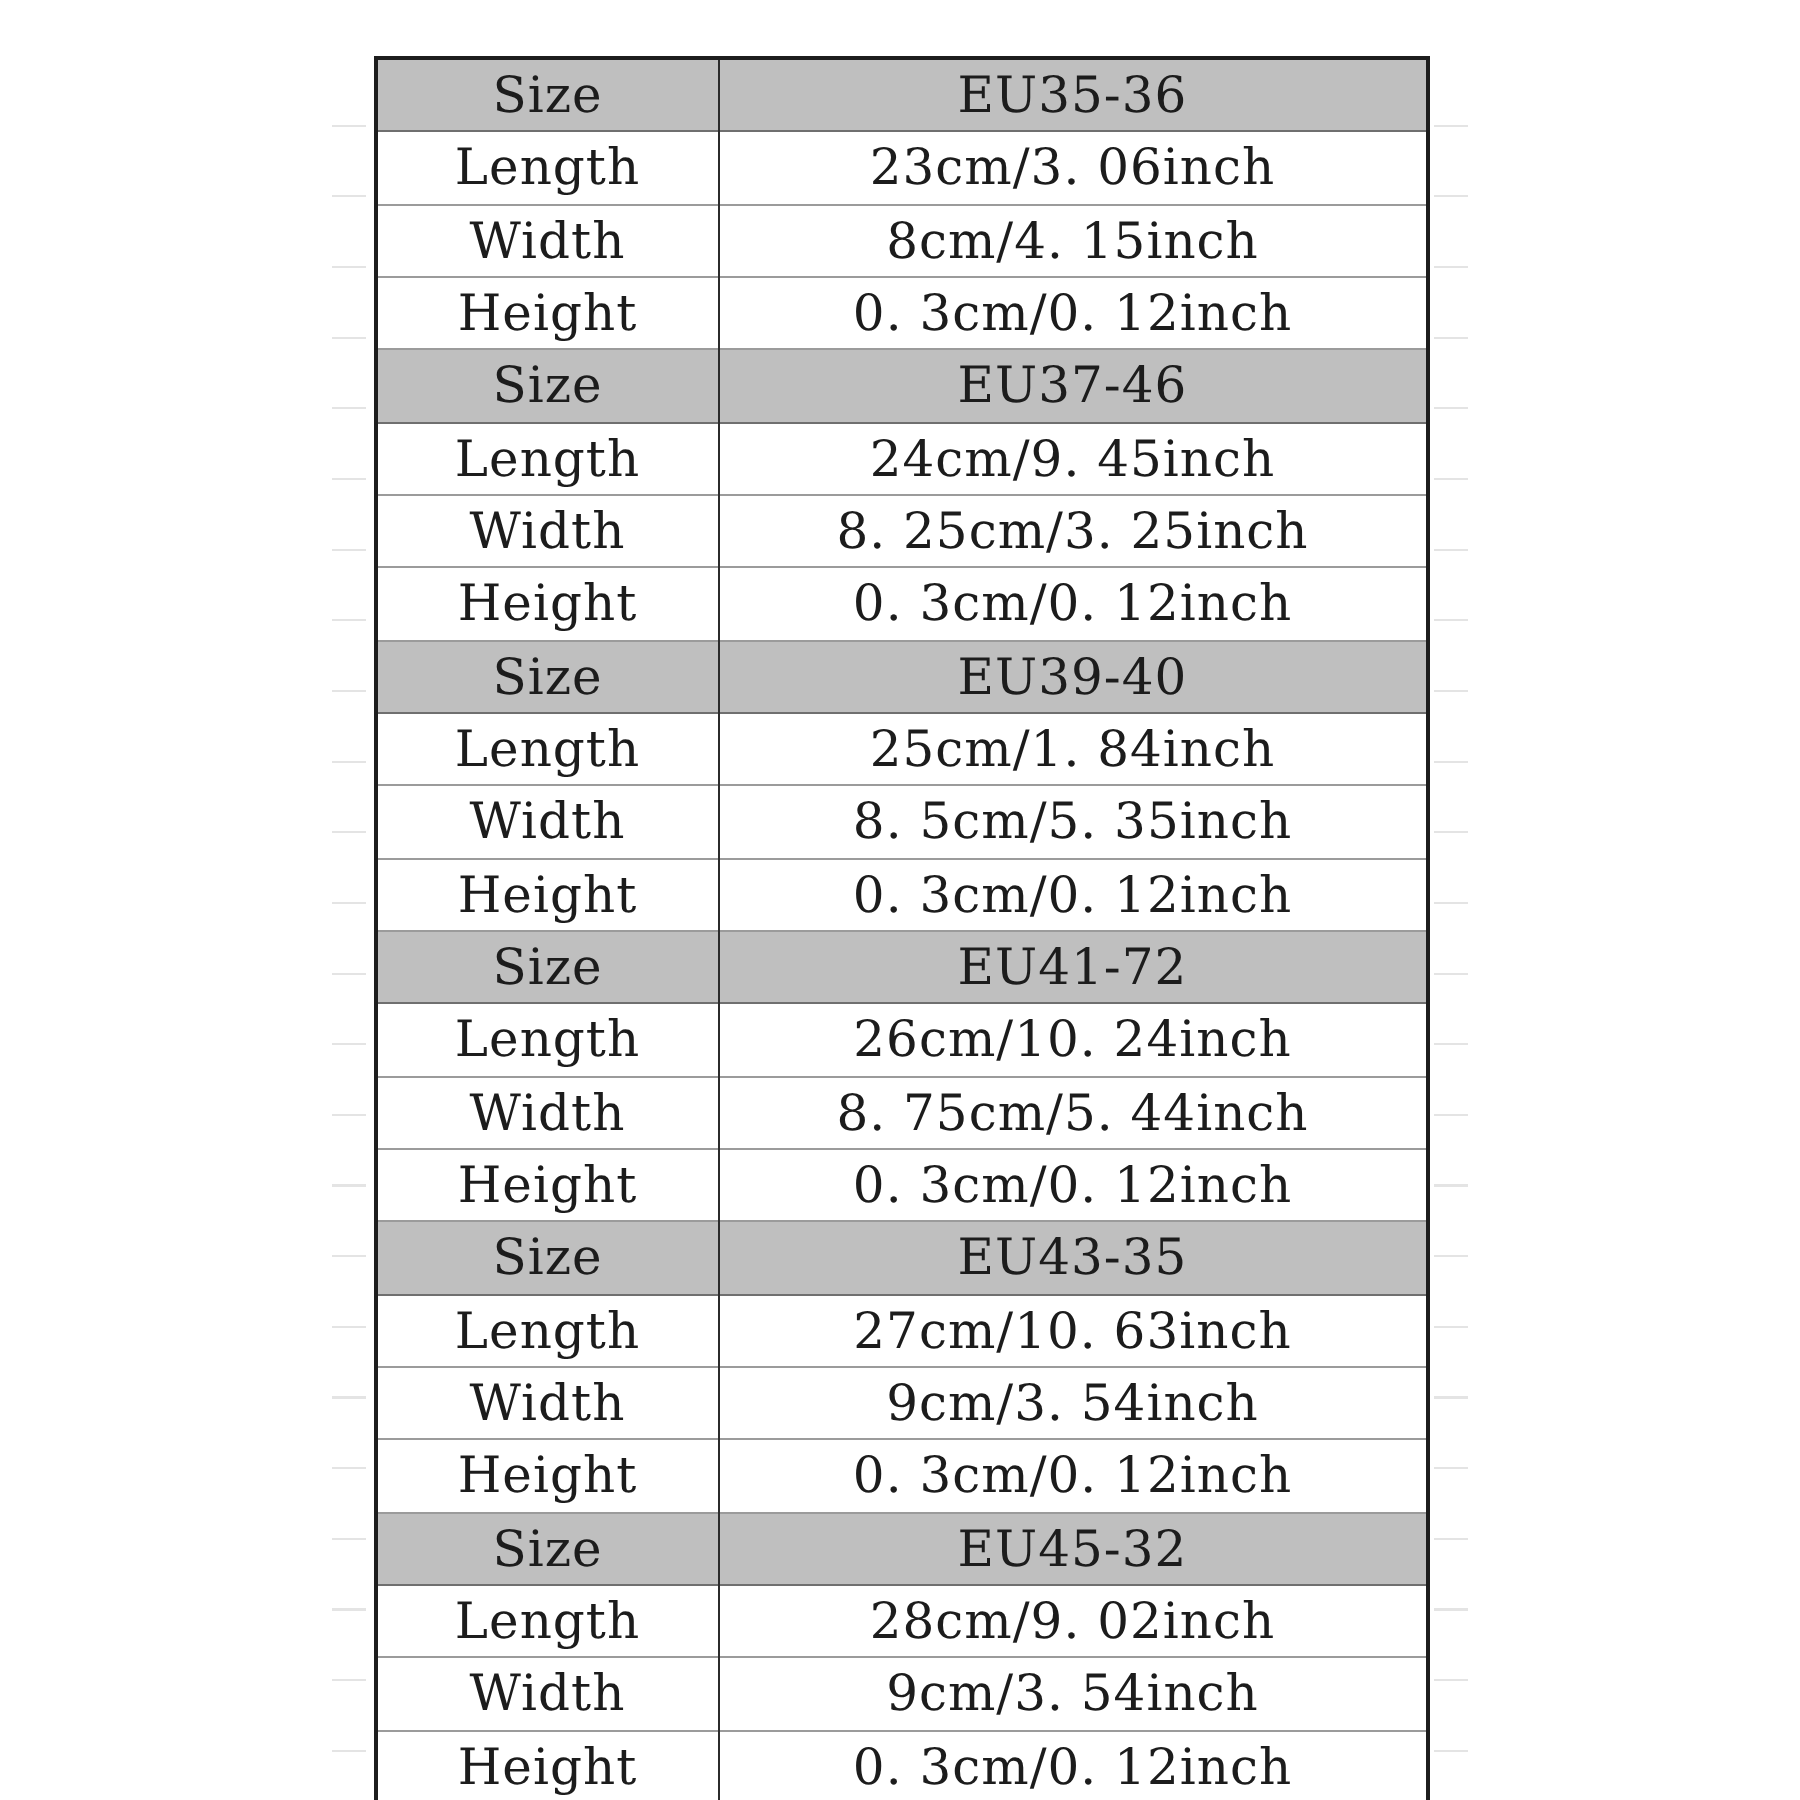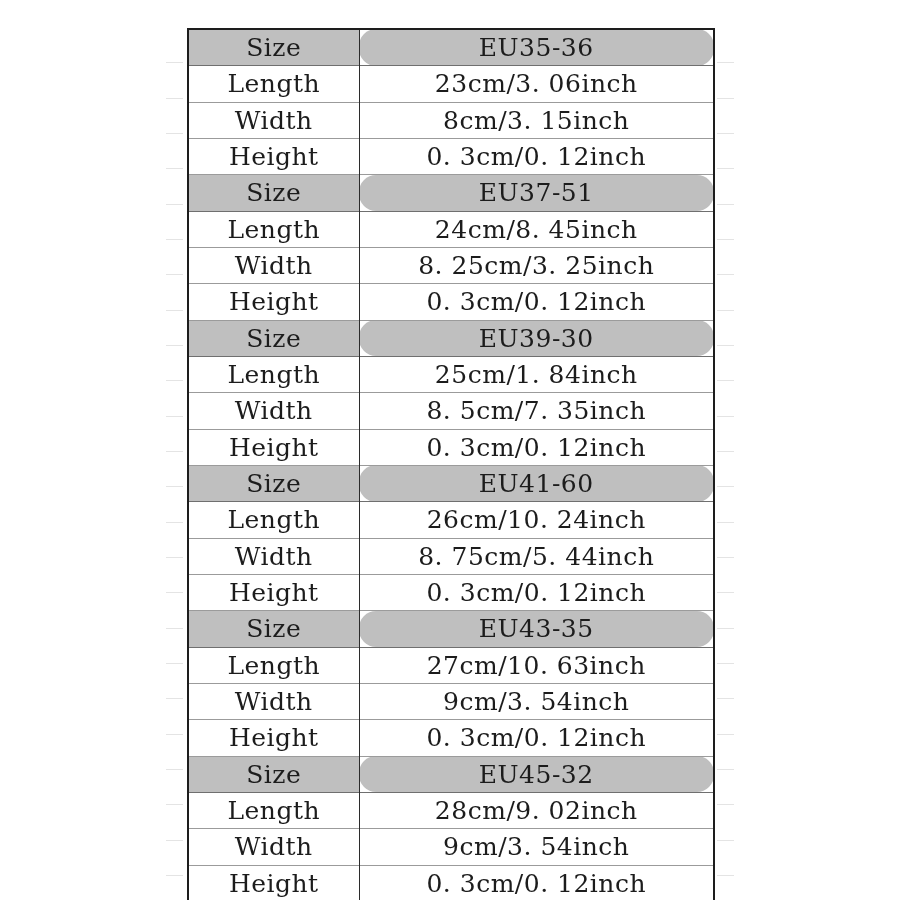--- a/index.html
+++ b/index.html
@@ -45,21 +45,20 @@
     background: var(--header-bg, #bfbfbf);
     border-top: 1px solid #4c4c4c;
     border-bottom: 1px solid var(--header-line, #6f6f6f);
   }
   td.label-cell {
     border-right: 1px solid #2b2b2b;
     letter-spacing: 2px;
   }
   td.value-cell {
     letter-spacing: 0.5px;
-    border-radius: 17px;
   }
   
   .ghost-grid {
     position: absolute;
     top: 28px;
     height: 848px;
     width: 17px;
     background: repeating-linear-gradient(
       to bottom,
       transparent 0px,
@@ -86,61 +85,61 @@
         <tr class="size-row">
           <td class="label-cell">Size</td>
           <td class="value-cell">EU35-36</td>
         </tr>
         <tr class="data-row">
           <td class="label-cell">Length</td>
           <td class="value-cell">23cm/3. 06inch</td>
         </tr>
         <tr class="data-row">
           <td class="label-cell">Width</td>
-          <td class="value-cell">8cm/3. 15inch</td>
+          <td class="value-cell">8cm/4. 15inch</td>
         </tr>
         <tr class="data-row">
           <td class="label-cell">Height</td>
           <td class="value-cell">0. 3cm/0. 12inch</td>
         </tr>
         <tr class="size-row">
           <td class="label-cell">Size</td>
-          <td class="value-cell">EU37-51</td>
+          <td class="value-cell">EU37-46</td>
         </tr>
         <tr class="data-row">
           <td class="label-cell">Length</td>
-          <td class="value-cell">24cm/8. 45inch</td>
+          <td class="value-cell">24cm/9. 45inch</td>
         </tr>
         <tr class="data-row">
           <td class="label-cell">Width</td>
           <td class="value-cell">8. 25cm/3. 25inch</td>
         </tr>
         <tr class="data-row">
           <td class="label-cell">Height</td>
           <td class="value-cell">0. 3cm/0. 12inch</td>
         </tr>
         <tr class="size-row">
           <td class="label-cell">Size</td>
-          <td class="value-cell">EU39-30</td>
+          <td class="value-cell">EU39-40</td>
         </tr>
         <tr class="data-row">
           <td class="label-cell">Length</td>
           <td class="value-cell">25cm/1. 84inch</td>
         </tr>
         <tr class="data-row">
           <td class="label-cell">Width</td>
-          <td class="value-cell">8. 5cm/7. 35inch</td>
+          <td class="value-cell">8. 5cm/5. 35inch</td>
         </tr>
         <tr class="data-row">
           <td class="label-cell">Height</td>
           <td class="value-cell">0. 3cm/0. 12inch</td>
         </tr>
         <tr class="size-row">
           <td class="label-cell">Size</td>
-          <td class="value-cell">EU41-60</td>
+          <td class="value-cell">EU41-72</td>
         </tr>
         <tr class="data-row">
           <td class="label-cell">Length</td>
           <td class="value-cell">26cm/10. 24inch</td>
         </tr>
         <tr class="data-row">
           <td class="label-cell">Width</td>
           <td class="value-cell">8. 75cm/5. 44inch</td>
         </tr>
         <tr class="data-row">

